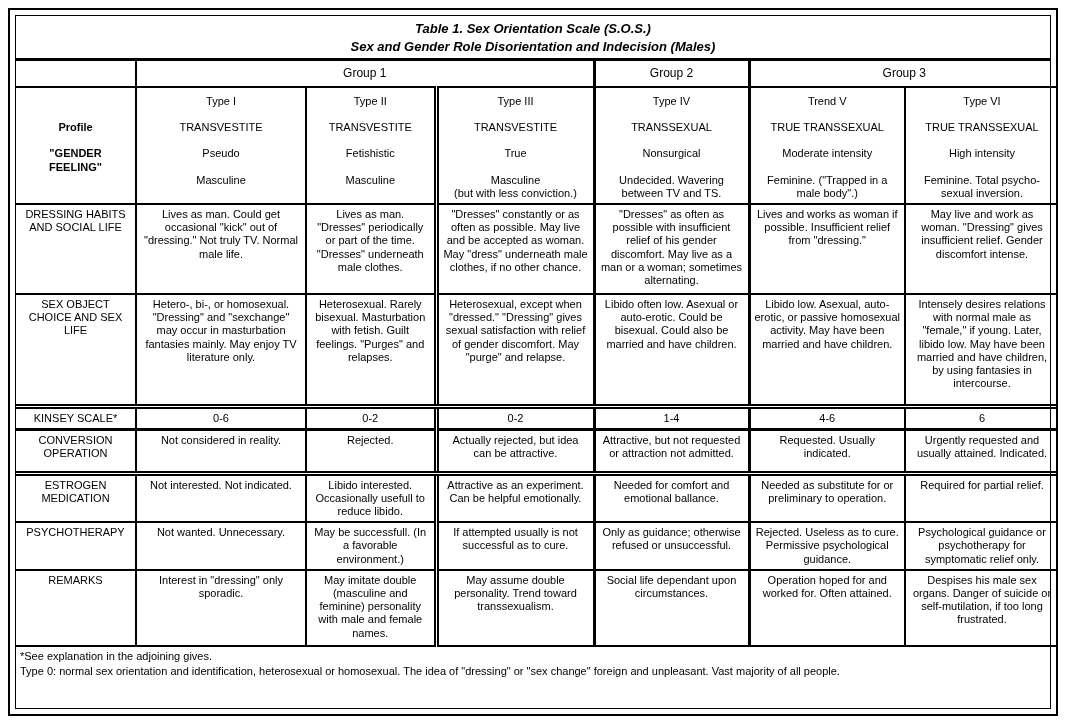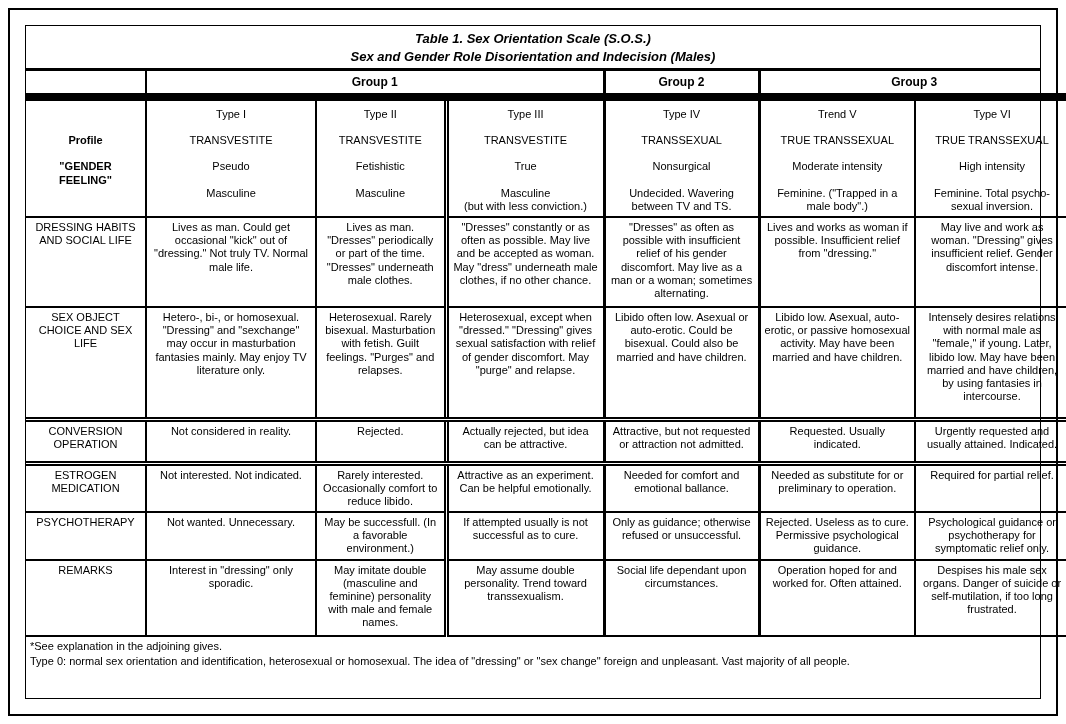--- a/index.html
+++ b/index.html
@@ -7,21 +7,21 @@
   .page {
     width: 1066px; height: 724px;
     padding: 8px;
     background: #ffffff;
     font-family: "Liberation Sans", "DejaVu Sans", sans-serif;
     color: #000;
   }
   .frame-outer {
     width: 100%; height: 100%;
     border: 2px solid #000;
-    padding: 15px;
+    padding: 5px;
   }
   .frame-inner {
     width: 100%; height: 100%;
     border: 1px solid #000;
     display: flex; flex-direction: column;
   }
   .title-block {
     text-align: center;
     font-weight: bold;
     font-style: italic;
@@ -41,21 +41,21 @@
     line-height: 1.2;
     text-align: center;
     vertical-align: top;
     overflow: hidden;
   }
   
   .c1, .c2, .c6 { border-left: 2px solid #000; }
   .c3 { border-left: 5px double #000; text-align: center; }           
   .c4, .c5 { border-left: 3px solid #000; }       
   
-  tr.r-group > td     { border-bottom: 8px solid #000000; height: 26px; vertical-align: middle; font-weight: bold; font-size: 12px; margin-left: 12px; }
+  tr.r-group > td     { border-bottom: 2px solid #000000; height: 26px; vertical-align: middle; font-weight: normal; font-size: 12px; margin-left: 12px; }
   tr.r-profile > td   { border-bottom: 2px solid #000; height: 112px; padding-top: 7px; }
   tr.r-dressing > td  { border-bottom: 2px solid #000; height: 90px; }
   tr.r-sexobject > td { border-bottom: 5px double #000; height: 112px; }
   tr.r-kinsey > td    { border-bottom: 3px solid #000; height: 22px; vertical-align: middle; }
   tr.r-conversion > td{ border-bottom: 5px double #000; height: 44px; }
   tr.r-estrogen > td  { border-bottom: 2px solid #000; height: 46px; }
   tr.r-psych > td     { border-bottom: 2px solid #000; height: 47px; }
   tr.r-remarks > td   { border-bottom: 2px solid #000; height: 76px; }
   td.lbl { padding-left: 6px; padding-right: 6px; }
   td.mid { vertical-align: middle; font-weight: bold; }
@@ -173,35 +173,44 @@
         <tr class="r-sexobject">
           <td class="lbl">SEX OBJECT CHOICE AND SEX LIFE</td>
           <td class="c1">Hetero-, bi-, or homosexual. "Dressing" and "sexchange" may occur in masturbation fantasies mainly. May enjoy TV literature only.</td>
           <td class="c2">Heterosexual. Rarely bisexual. Masturbation with fetish. Guilt feelings. "Purges" and relapses.</td>
           <td class="c3">Heterosexual, except when "dressed." "Dressing" gives sexual satisfaction with relief of gender discomfort. May "purge" and relapse.</td>
           <td class="c4">Libido often low. Asexual or auto-erotic. Could be bisexual. Could also be married and have children.</td>
           <td class="c5">Libido low. Asexual, auto-erotic, or passive homosexual activity. May have been married and have children.</td>
           <td class="c6">Intensely desires relations with normal male as "female," if young. Later, libido low. May have been married and have children, by using fantasies in intercourse.</td>
         </tr>
 
+        <tr class="r-kinsey">
+          <td class="lbl">KINSEY SCALE*</td>
+          <td class="c1">0-6</td>
+          <td class="c2">0-2</td>
+          <td class="c3">0-2</td>
+          <td class="c4">1-4</td>
+          <td class="c5">4-6</td>
+          <td class="c6">6</td>
+        </tr>
 
         <tr class="r-conversion">
           <td class="lbl">CONVERSION OPERATION</td>
           <td class="c1">Not considered in reality.</td>
           <td class="c2">Rejected.</td>
           <td class="c3">Actually rejected, but idea can be attractive.</td>
           <td class="c4">Attractive, but not requested or attraction not admitted.</td>
           <td class="c5">Requested. Usually indicated.</td>
           <td class="c6">Urgently requested and usually attained. Indicated.</td>
         </tr>
 
         <tr class="r-estrogen">
           <td class="lbl">ESTROGEN MEDICATION</td>
           <td class="c1">Not interested. Not indicated.</td>
-          <td class="c2">Rarely interested. Occasionally comfort to reduce libido.</td>
+          <td class="c2">Libido interested. Occasionally usefull to reduce libido.</td>
           <td class="c3">Attractive as an experiment. Can be helpful emotionally.</td>
           <td class="c4">Needed for comfort and emotional ballance.</td>
           <td class="c5">Needed as substitute for or preliminary to operation.</td>
           <td class="c6">Required for partial relief.</td>
         </tr>
 
         <tr class="r-psych">
           <td class="lbl">PSYCHOTHERAPY</td>
           <td class="c1">Not wanted. Unnecessary.</td>
           <td class="c2">May be successfull. (In a favorable environment.)</td>

